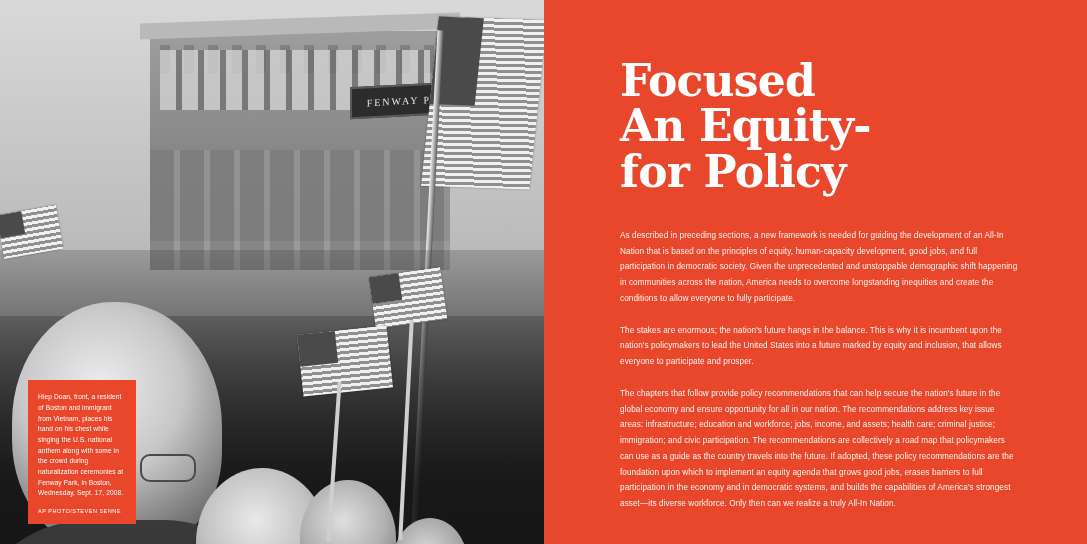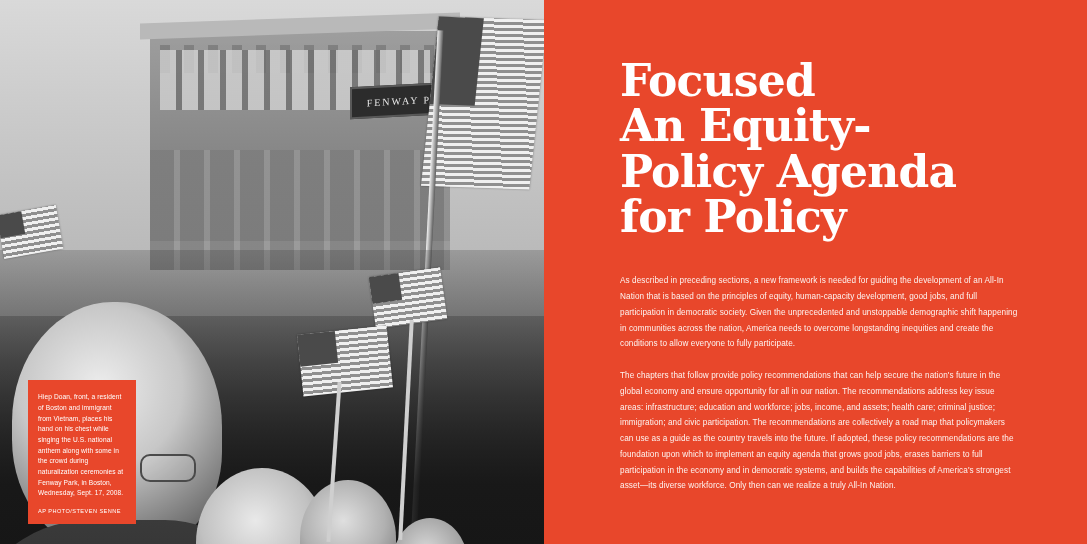--- a/index.html
+++ b/index.html
@@ -304,23 +304,23 @@
     <div class="caption-box">
       <p class="caption-text">Hiep Doan, front, a resident of Boston and immigrant from Vietnam, places his hand on his chest while singing the U.S. national anthem along with some in the crowd during naturalization ceremonies at Fenway Park, in Boston, Wednesday, Sept. 17, 2008.</p>
       <p class="caption-credit">AP PHOTO/STEVEN SENNE</p>
     </div>
   </div>
 
   <div class="text-page">
     <h1 class="headline">
       <span class="ln">Focused</span>
       <span class="ln">An Equity-</span>
-      <span class="ln">Policy Agenda</span>
       <span class="ln">for Policy</span>
     </h1>
 
     <div class="body-copy">
       <p>As described in preceding sections, a new framework is needed for guiding the development of an All-In Nation that is based on the principles of equity, human-capacity development, good jobs, and full participation in democratic society. Given the unprecedented and unstoppable demographic shift happening in communities across the nation, America needs to overcome longstanding inequities and create the conditions to allow everyone to fully participate.</p>
+      <p>The stakes are enormous; the nation's future hangs in the balance. This is why it is incumbent upon the nation's policymakers to lead the United States into a future marked by equity and inclusion, that allows everyone to participate and prosper.</p>
       <p><span>The chapters that follow provide policy recommendations that can help secure the nation's future in the global economy and ensure opportunity for all in our nation. The recommendations address key issue areas: infrastructure; education and workforce; jobs, income, and assets; health care; criminal justice; immigration; and civic participation. The recommendations are collectively a road map that policymakers can use as a guide as the country travels into the future. If adopted, these policy recommendations are the foundation upon which to implement an equity agenda that grows good jobs, erases barriers to full participation in the economy and in democratic systems, and builds the capabilities of America's strongest asset—its diverse workforce. Only then can we realize a truly All-In Nation.</span></p>
     </div>
   </div>
 
 </div>
 
 </body></html>

